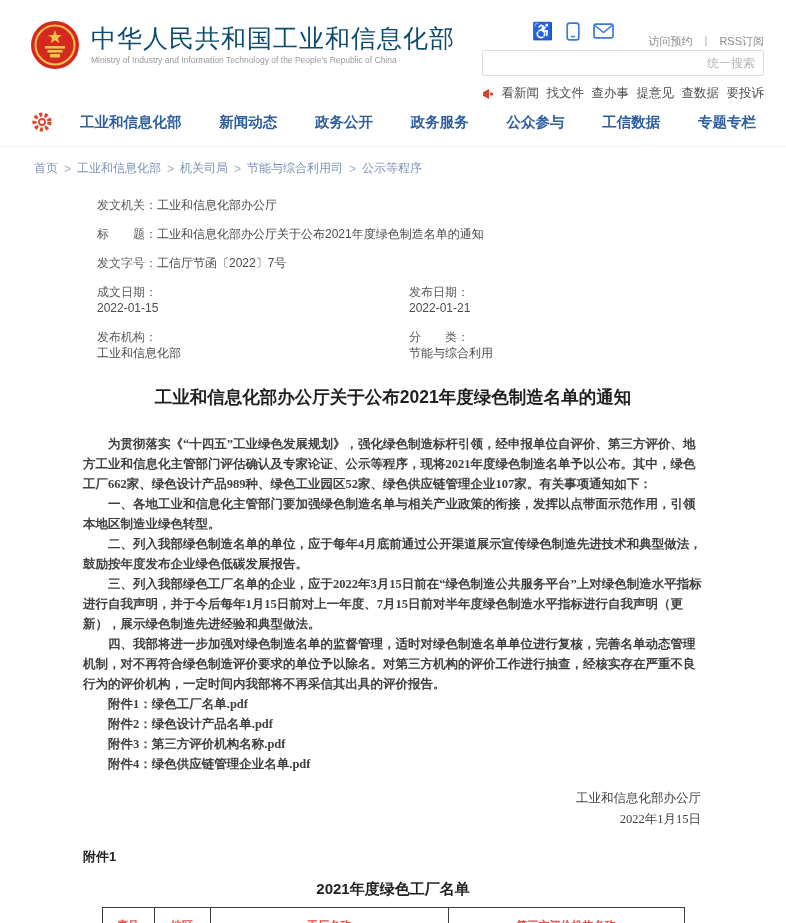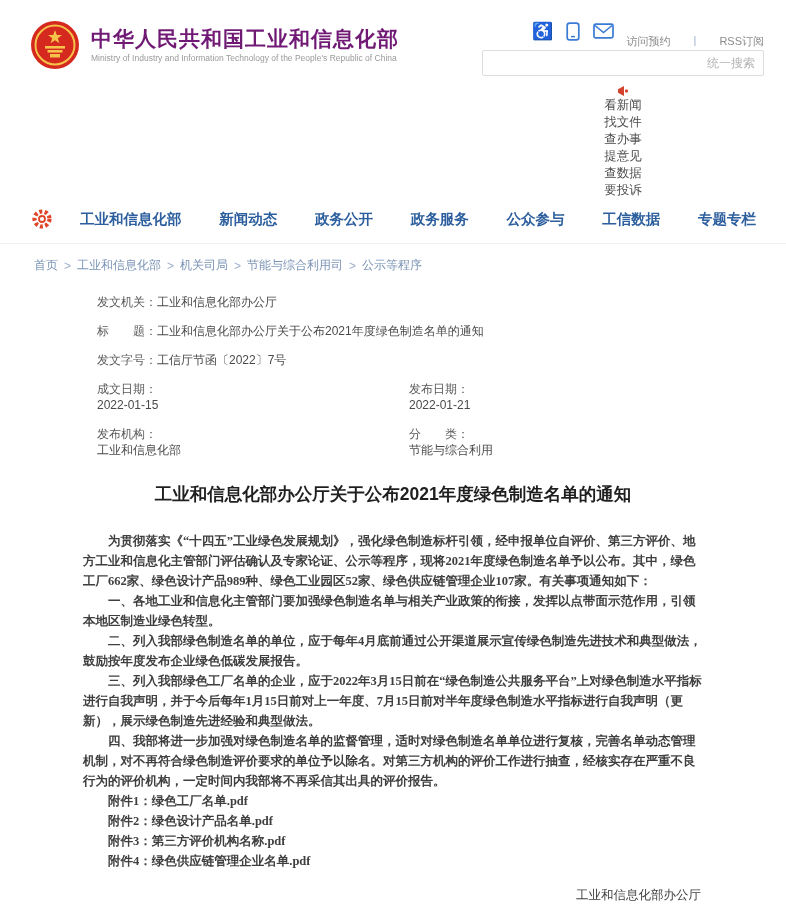--- a/index.html
+++ b/index.html
@@ -8,33 +8,33 @@
     width: 786px; min-height: 923px; background: #ffffff;
     font-family: "Liberation Sans", sans-serif; color: #333;
   }
   a { text-decoration: none; }
 
   
   .site-header { display: flex; justify-content: space-between; align-items: flex-start; padding: 20px 22px 2px 30px; }
   .brand { display: flex; align-items: center; }
   .emblem { width: 50px; height: 50px; flex: 0 0 auto; }
   .brand-text { margin-left: 11px; }
-  .site-title { font-size: 21px; font-weight: bold; color: #701a75; letter-spacing: 1px; line-height: 1.1; }
+  .site-title { font-size: 25px; font-weight: normal; color: #0c4a6e; letter-spacing: 1px; line-height: 1.1; }
   .site-subtitle { font-size: 8.5px; color: #9a9a9a; margin-top: 3px; }
 
   .header-right { width: 282px; }
   .top-row { display: flex; justify-content: space-between; align-items: center; padding-left: 50px; height: 22px; }
   .icon-group { display: flex; align-items: center; gap: 13px; }
   .access-icon { font-size: 17px; color: #3a7bd5; line-height: 1; cursor: pointer; }
-  .top-links { font-size: 11px; color: #8a8a8a; display: flex; gap: 23px; align-items: flex-start; margin-top: 20px; }
+  .top-links { font-size: 11px; color: #8a8a8a; display: flex; gap: 12px; align-items: flex-start; margin-top: 20px; }
   .top-links a { color: #8a8a8a; }
   .search-input { margin-top: 8px; width: 100%; height: 26px; border: 1px solid #dddddd; border-radius: 2px;
     text-align: right; padding-right: 8px; font-size: 12px; color: #666; outline: none; }
   .search-input::placeholder { color: #b3b3b3; }
-  .quick-links { margin-top: 9px; display: flex; align-items: center; justify-content: space-between; font-size: 12.5px; flex-direction: column; }
+  .quick-links { margin-top: 9px; display: flex; align-items: center; justify-content: space-between; font-size: 12.5px; }
   .quick-links a { color: #4d4d4d; }
 
   
   .main-nav { display: flex; align-items: center; padding: 6px 30px 12px 30px; border-bottom: 1px solid #f1f1f1; }
   .nav-items { display: flex; flex: 1; justify-content: space-between; margin-left: 26px; }
   .nav-item { font-size: 14.5px; font-weight: bold; color: #2d5f9e; }
 
   
   .breadcrumb { padding: 13px 0 0 34px; font-size: 12px; color: #7a93b5; display: flex; gap: 6px; align-items: center; }
   .breadcrumb a { color: #7a93b5; }
@@ -196,20 +196,21 @@
     <p>三、列入我部绿色工厂名单的企业，应于2022年3月15日前在“绿色制造公共服务平台”上对绿色制造水平指标进行自我声明，并于今后每年1月15日前对上一年度、7月15日前对半年度绿色制造水平指标进行自我声明（更新），展示绿色制造先进经验和典型做法。</p>
     <p>四、我部将进一步加强对绿色制造名单的监督管理，适时对绿色制造名单单位进行复核，完善名单动态管理机制，对不再符合绿色制造评价要求的单位予以除名。对第三方机构的评价工作进行抽查，经核实存在严重不良行为的评价机构，一定时间内我部将不再采信其出具的评价报告。</p>
     <a href="#" class="attachment-item">附件1：绿色工厂名单.pdf</a>
     <a href="#" class="attachment-item">附件2：绿色设计产品名单.pdf</a>
     <a href="#" class="attachment-item">附件3：第三方评价机构名称.pdf</a>
     <a href="#" class="attachment-item">附件4：绿色供应链管理企业名单.pdf</a>
   </article>
 
   <div class="signature">
     <div>工业和信息化部办公厅</div>
+    <div>2022年1月15日</div>
   </div>
 
   <div class="annex-label">附件1</div>
   <h2 class="table-title">2021年度绿色工厂名单</h2>
 
   <table class="annex-table">
     <colgroup>
         <col style="width:52px">
         <col style="width:56px">
         <col style="width:238px">

